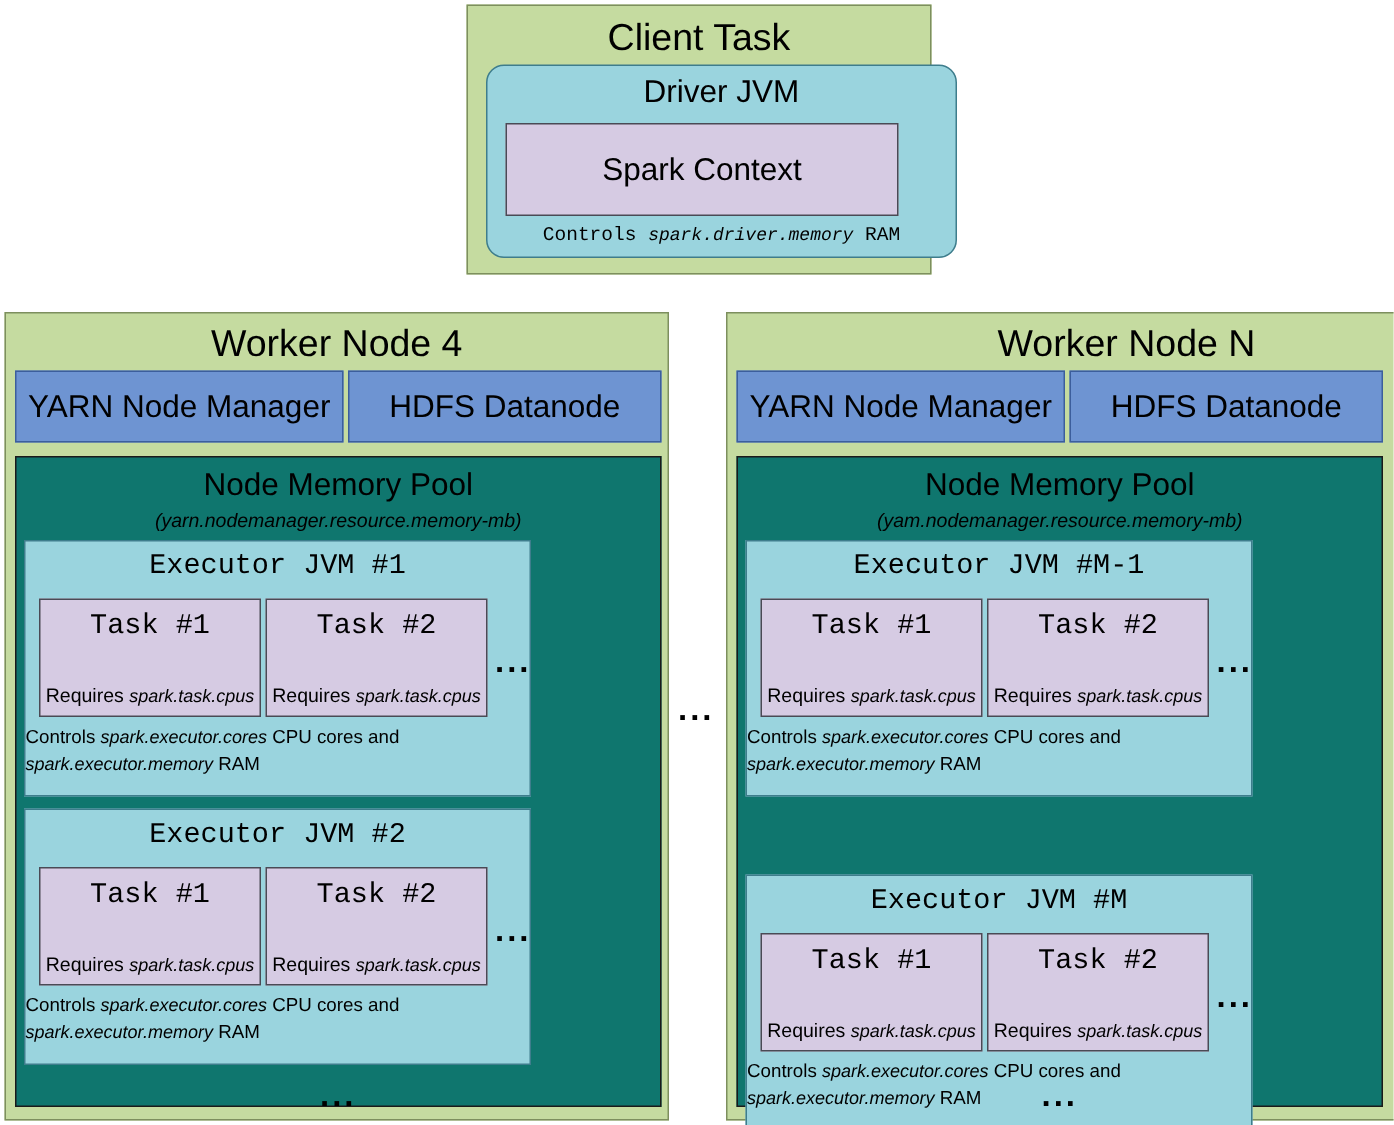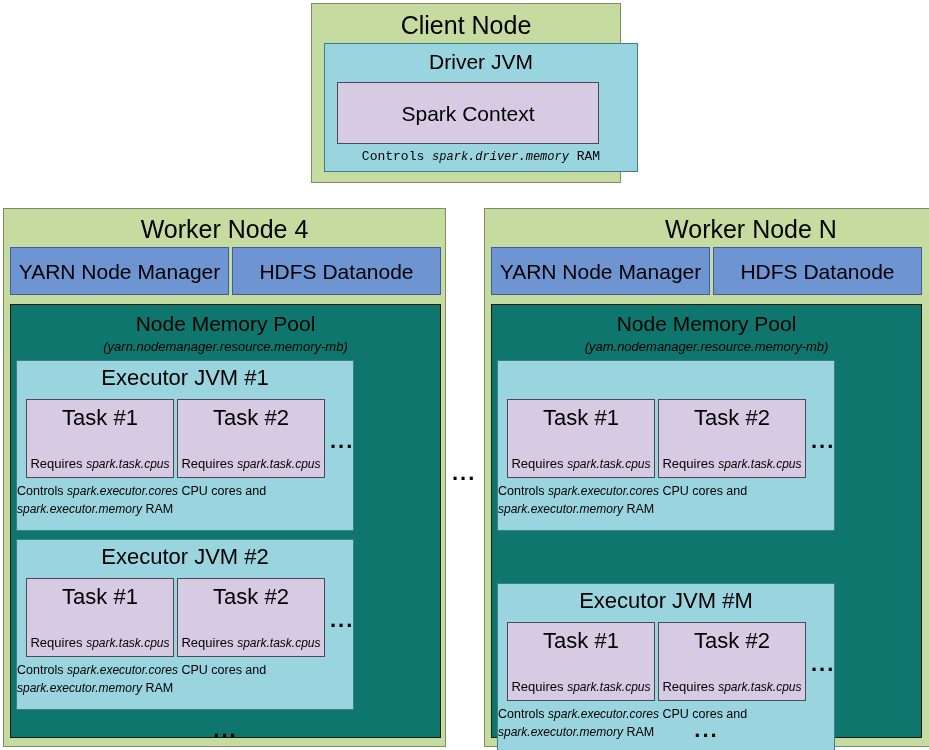--- a/index.html
+++ b/index.html
@@ -25,23 +25,24 @@
     white-space:nowrap;
   }
   .title-sm{
     text-align:center;
     font-size:21px;
     line-height:27px;
     white-space:nowrap;
   }
   .title-xs{
     text-align:center;
-    font-size:22px;
+    font-size:19px;
     line-height:25px;
     white-space:nowrap;
+    font-family:Liberation Mono, monospace;
   }
   .caption{
     text-align:center;
     font-size:13px;
     line-height:16px;
     white-space:nowrap;
   }
   .caption-it{font-style:italic;}
   .note{
     text-align:left;
@@ -57,23 +58,23 @@
     color:#000;
     font-weight:bold;
     white-space:nowrap;
   }
   .sub-it{font-style:italic;font-size:12px;}
 </style>
 </head>
 <body>
 
 <div class="box green" style="left:311px;top:3px;width:310px;height:180px;">
-  <div class="title" style="position:absolute;left:0;top:5px;width:100%;">Client Node</div>
-
-  <div class="box cyan" style="left:12px;top:39px;width:314px;height:129px;">
+  <div class="title" style="position:absolute;left:0;top:5px;width:100%;">Client Task</div>
+
+  <div class="box cyan" style="left:12px;top:39px;width:314px;height:129px;border-radius:12px;">
     <div class="title-sm" style="position:absolute;left:0;top:4px;width:100%;">Driver JVM</div>
 
     <div class="box purple" style="left:12px;top:38px;width:262px;height:62px;">
       <div class="title-sm" style="position:absolute;left:0;top:17px;width:100%;">Spark Context</div>
     </div>
 
     <div class="caption" style="position:absolute;left:0;top:105px;width:100%;font-family:Liberation Mono, monospace;">
       <span>Controls</span>
       <span class="sub-it">spark.driver.memory</span>
       <span>RAM</span>
@@ -171,20 +172,21 @@
   </div>
   <div class="box blue" style="left:228px;top:38px;width:209px;height:48px;">
     <div class="title-sm" style="position:absolute;left:0;top:10px;width:100%;">HDFS Datanode</div>
   </div>
 
   <div class="box orange" style="left:6px;top:95px;width:431px;height:434px;">
     <div class="title-sm" style="position:absolute;left:0;top:5px;width:100%;">Node Memory Pool</div>
     <div class="caption caption-it" style="position:absolute;left:0;top:34px;width:100%;">(yam.nodemanager.resource.memory-mb)</div>
 
     <div class="box cyan" style="left:5px;top:55px;width:338px;height:171px;">
+      <div class="title-xs" style="position:absolute;left:0;top:4px;width:100%;">Executor JVM #M-1</div>
 
       <div class="box purple" style="left:9px;top:38px;width:148px;height:79px;">
         <div class="title-xs" style="position:absolute;left:0;top:5px;width:100%;">Task #1</div>
         <div class="caption" style="position:absolute;left:0;top:56px;width:100%;">
           <span>Requires</span>
           <span class="sub-it">spark.task.cpus</span>
         </div>
       </div>
 
       <div class="box purple" style="left:160px;top:38px;width:148px;height:79px;">

